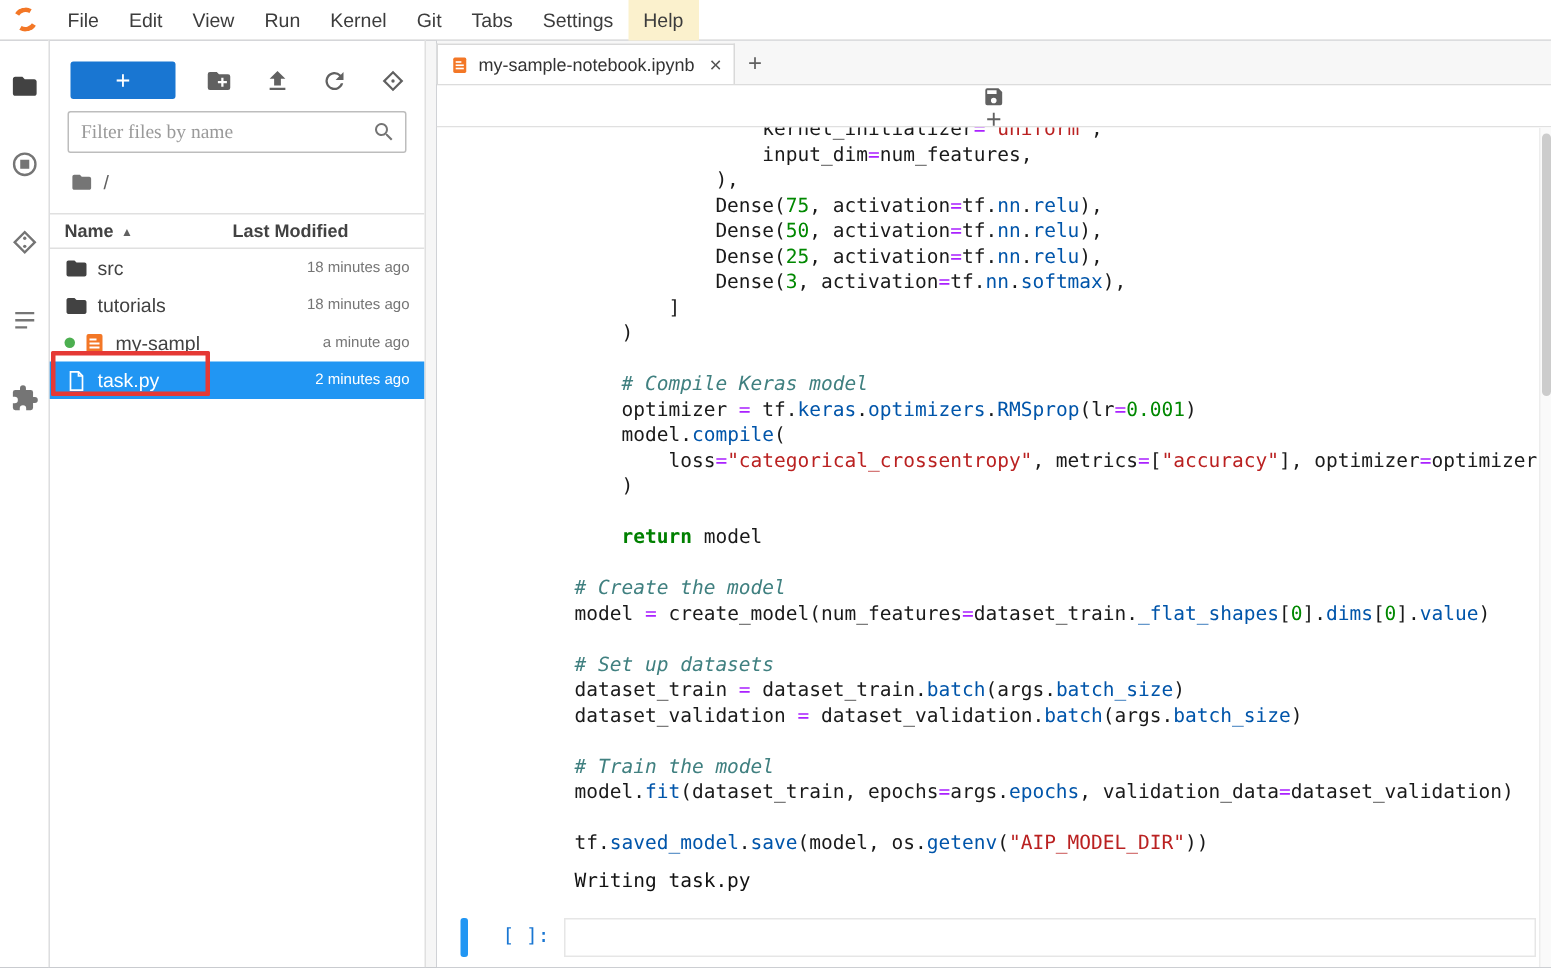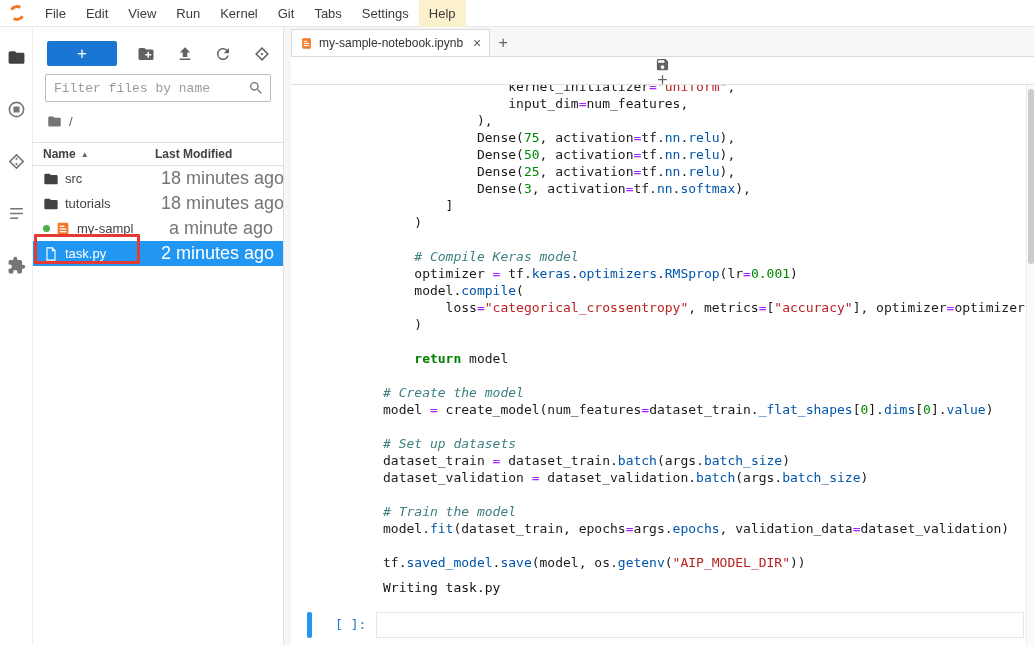--- a/index.html
+++ b/index.html
@@ -25,33 +25,33 @@
   .filepanel{position:absolute;top:27px;left:33px;width:251px;height:618px;background:#fff;
     border-right:1px solid #e0e0e0;box-sizing:border-box;overflow:hidden;}
   .fb-toolbar{display:flex;align-items:center;margin:14px 12px 0 14px;height:25px;}
   .new-btn{width:70px;height:25px;background:var(--primary);color:#fff;border:none;border-radius:2px;
     font-size:17px;line-height:24px;text-align:center;padding:0;cursor:pointer;}
   .fb-icons{flex:1;display:flex;justify-content:space-between;margin-left:20px;}
   .fb-icon{width:18px;height:18px;color:#616161;}
   .fb-icon svg{width:18px;height:18px;}
   .filter{margin:8px 12px 0;position:relative;}
   .filter input{width:100%;height:28px;box-sizing:border-box;border:1px solid #bdbdbd;border-radius:2px;
-    padding:0 44px 0 8px;font-size:13px;color:#333;font-family:Liberation Mono, monospace;outline:none;}
+    padding:0 44px 0 8px;font-size:13px;color:#333;font-family:Liberation Serif, serif;outline:none;}
   .filter input::placeholder{color:#9a9a9a;}
   .search-ic{position:absolute;right:7px;top:6px;width:16px;height:16px;color:#757575;}
   .breadcrumb{display:flex;align-items:center;margin:9px 12px 0 14px;height:20px;font-size:13px;color:#616161;gap:7px;}
   .fb-header{display:flex;align-items:center;margin-top:11px;height:24px;border-top:1px solid #e0e0e0;
     border-bottom:1px solid #e0e0e0;font-size:12px;color:#424242;padding:0 10px;box-sizing:border-box;}
   .col-name{flex:1;display:flex;align-items:center;gap:5px;font-weight:bold;}
   .caret{font-size:8px;color:#616161;}
   .col-mod{width:118px;font-weight:bold;}
   .frow{display:flex;align-items:center;height:25px;padding:0 10px;font-size:13px;color:#424242;gap:6px;box-sizing:border-box;}
   .frow svg{width:16px;height:16px;flex:0 0 auto;}
   .fname{flex:1;overflow:hidden;white-space:nowrap;}
-  .ftime{width:112px;text-align:right;font-size:18px;color:#757575;white-space:nowrap;}
+  .ftime{width:112px;text-align:right;font-size:10px;color:#757575;white-space:nowrap;}
   .frow.sel{background:var(--selection);color:#fff;}
   .frow.sel .ftime{color:#fff;}
   .rundot{width:7px;height:7px;border-radius:50%;background:#4caf50;flex:0 0 auto;margin-right:-1px;}
   .annotation{position:absolute;left:34px;top:234px;width:106px;height:30px;border:3px solid var(--annotation);
     box-sizing:border-box;z-index:10;border-radius:1px;}
 
   .splitter{position:absolute;top:27px;left:284px;width:7px;height:618px;background:#f6f6f6;}
 
   
   .main{position:absolute;top:27px;left:291px;width:743px;height:618px;display:flex;flex-direction:column;

